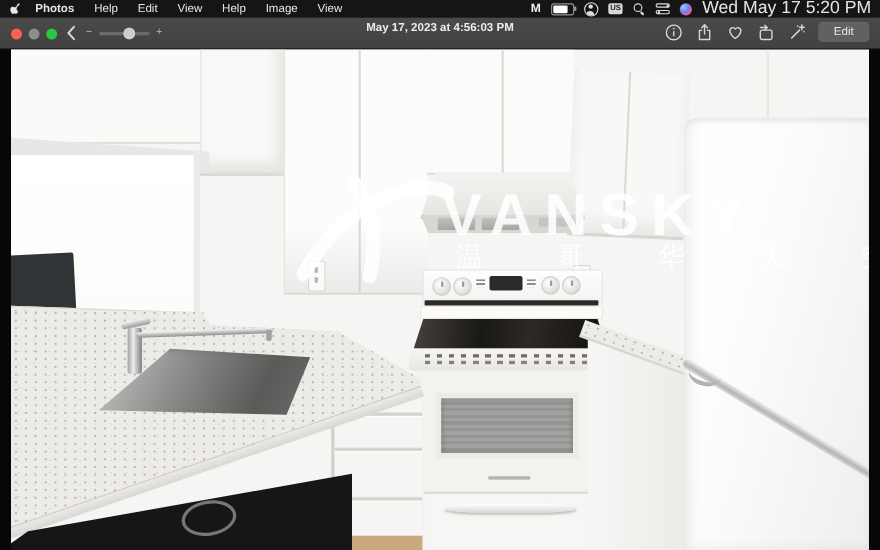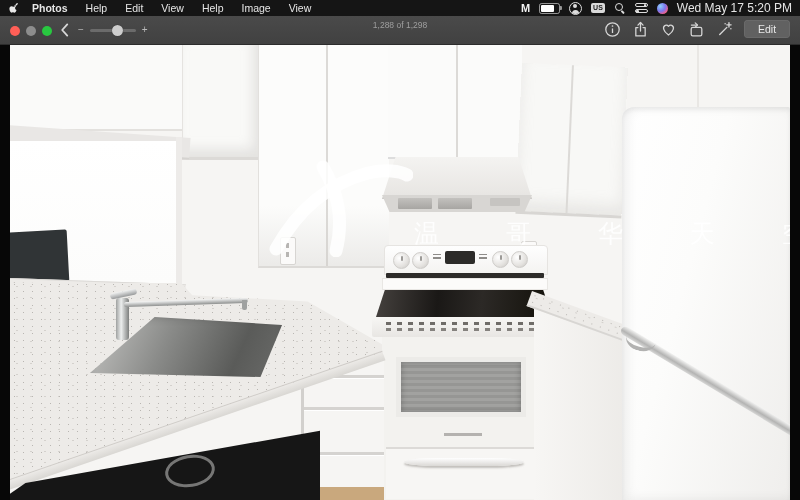--- a/index.html
+++ b/index.html
@@ -23,21 +23,21 @@
   .kbox{background:#d9d9d9;color:#1b1b1b;font-size:7px;font-weight:bold;border-radius:2px;padding:1px 2px;line-height:8px;}
   .mag{width:12px;height:12px;position:relative;}
   .mag::before{content:"";position:absolute;left:1px;top:1px;width:6px;height:6px;border:1.4px solid #ddd;border-radius:50%;}
   .mag::after{content:"";position:absolute;left:8px;top:8px;width:4px;height:1.6px;background:#ddd;transform:rotate(45deg);transform-origin:0 0;border-radius:1px;}
   .cc{width:13px;height:10px;display:flex;flex-direction:column;gap:2px;justify-content:center;}
   .cc span{display:block;height:3.5px;border:1px solid #ddd;border-radius:3px;position:relative;}
   .cc span i{position:absolute;top:.4px;width:2.2px;height:2.2px;border-radius:50%;background:#ddd;}
   .cc span:first-child i{right:.5px;}
   .cc span:last-child i{left:.5px;}
   .siri{width:11px;height:11px;border-radius:50%;background:radial-gradient(circle at 30% 30%,#8ed0fa,#7a77f0 45%,#ee5f8e 75%,#f6b14b);}
-  .clock{white-space:nowrap;font-size:12px;}
+  .clock{white-space:nowrap;font-size:16px;}
 
   
   .toolbar{position:absolute;left:0;top:16px;width:800px;height:29px;background:linear-gradient(#4a4a4a,#414141);border-bottom:1px solid #2c2c2c;box-sizing:border-box;}
   .tl{position:absolute;top:10px;width:10px;height:10px;border-radius:50%;}
   .tl.close{left:10px;background:#ff5f57;}
   .tl.min{left:26px;background:#8d8d8d;}
   .tl.zoom{left:42px;background:#28c840;}
   .backbtn{position:absolute;left:56px;top:5px;width:18px;height:18px;}
   .zoomctrl{position:absolute;left:78px;top:6px;display:flex;align-items:center;gap:6px;color:#b8b8b8;}
   .zminus{font-size:10px;line-height:16px;}
@@ -117,21 +117,21 @@
 
   <div class="zoomctrl">
     <span class="zminus">−</span>
     <span class="ztrack">
         <span class="zthumb"></span>
       </span>
     <span class="zplus">+</span>
   </div>
 
   <div class="ttitle">
-    <div class="t2">1,288 of 1,298</div>
+    <div class="t1">May 17, 2023 at 4:56:03 PM</div>
   </div>
 
   <div class="ticons">
     <span class="ticon">
       <svg width="17" height="17" viewBox="0 0 16 16" fill="none" stroke="#d6d6d6" stroke-width="1.2">
           <circle cx="8" cy="8" r="6.3"></circle>
           <line x1="8" y1="7" x2="8" y2="11.3"></line>
           <circle cx="8" cy="4.7" r="0.8" fill="#d6d6d6" stroke="none"></circle>
         </svg>
     </span>
@@ -257,17 +257,18 @@
     <div class="abs" style="left:612px;top:62px;width:168px;height:393px;background:linear-gradient(105deg,#ffffff,#fcfcfb 40%,#efeeec 100%);border-radius:12px 2px 0 0;box-shadow:inset 5px 0 12px rgba(0,0,0,.07), inset 0 3px 4px rgba(0,0,0,.05);">
       <span class="abs" style="left:2px;top:218px;width:205px;height:9px;background:linear-gradient(#f2f2f1,#b4b4b3 60%,#d8d8d7);border-radius:5px;transform:rotate(31deg);transform-origin:0 0;"></span>
       <span class="abs" style="left:4px;top:222px;width:30px;height:18px;border-bottom:4px solid #b2b2b1;border-radius:50%;transform:rotate(14deg);"></span>
     </div>
 
     <div class="abs" style="left:0;top:0;width:780px;height:455px;pointer-events:none;">
       <svg class="abs" style="left:258px;top:112px;" width="145" height="100" viewBox="0 0 145 100" fill="none" stroke="rgba(255,255,255,0.85)" stroke-width="13" stroke-linecap="round">
         <path d="M8 92 C 30 52, 62 26, 100 16 C 118 12, 132 14, 139 18"></path>
         <path d="M55 10 C 70 36, 76 62, 68 94"></path>
       </svg>
+      <div class="wm-brand">VANSKY</div>
       <div class="wm-cn">温 哥 华 天 空</div>
     </div>
 
   </div>
 </div>
 
 </body></html>

